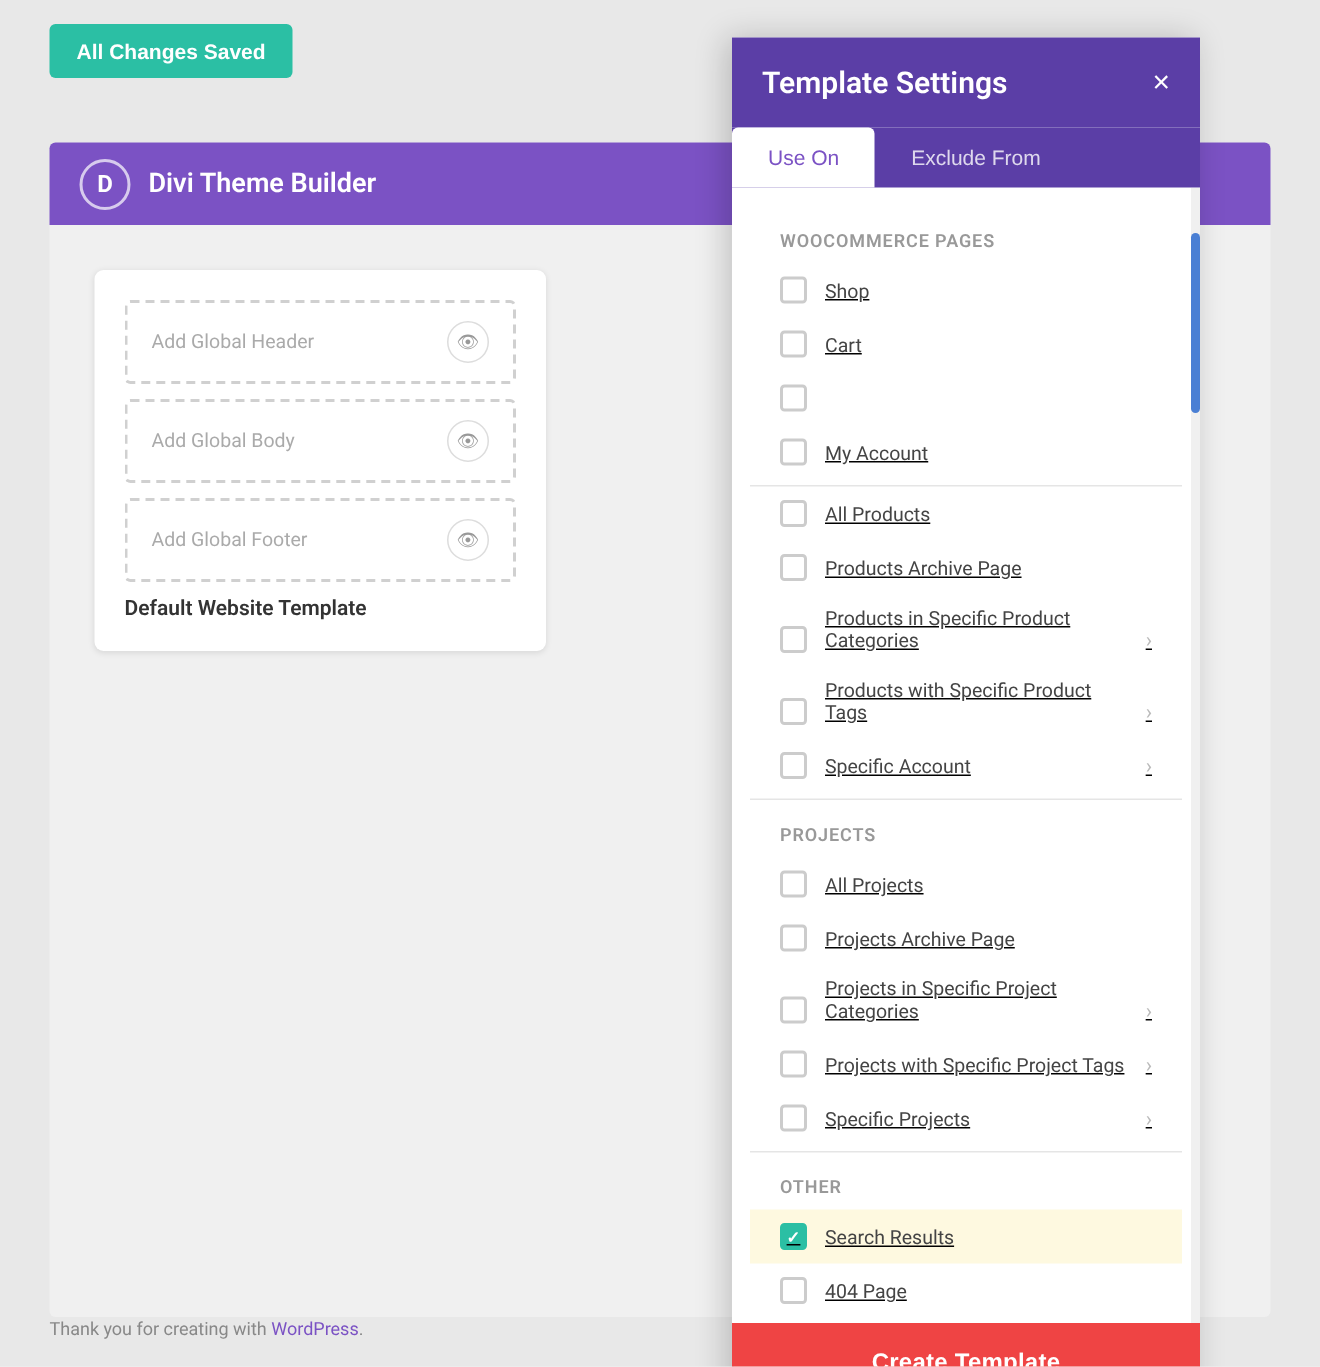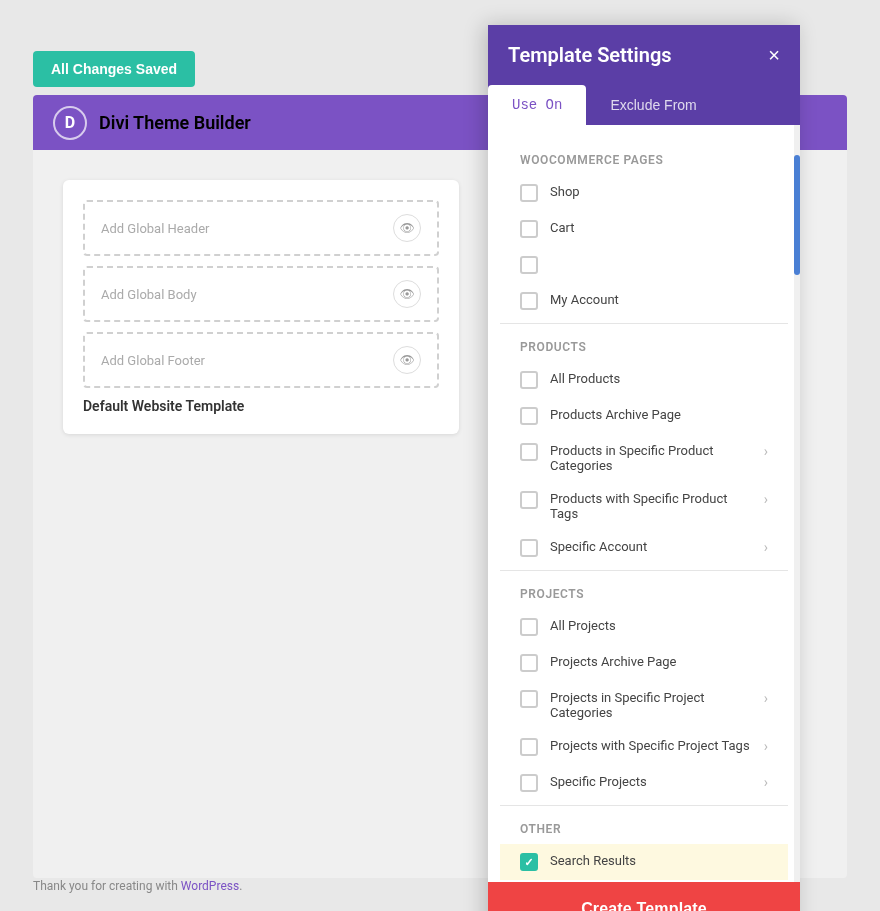--- a/index.html
+++ b/index.html
@@ -18,21 +18,20 @@
       top: 16px;
       left: 33px;
       background-color: #2bbfa4;
       color: white;
       border: none;
       border-radius: 4px;
       padding: 10px 18px;
       font-size: 14px;
       font-weight: 600;
       cursor: pointer;
-      margin-top: 35px;
     }
 
     
     .divi-theme-builder {
       position: absolute;
       top: 95px;
       left: 33px;
       right: 33px;
       bottom: 33px;
       background-color: #f0f0f0;
@@ -56,34 +55,34 @@
       border: 2px solid rgba(255,255,255,0.7);
       display: flex;
       align-items: center;
       justify-content: center;
       color: white;
       font-size: 16px;
       font-weight: bold;
     }
 
     .divi-title {
-      color: #000000;
+      color: #ffffff;
       font-size: 18px;
       font-weight: 600;
     }
 
     .builder-content {
       padding: 30px;
     }
 
     .template-card {
       background: white;
       border-radius: 6px;
       padding: 20px;
-      width: 396px;
+      width: 301px;
       box-shadow: 0 1px 4px rgba(0,0,0,0.1);
     }
 
     .template-row {
       border: 2px dashed #d0d0d0;
       border-radius: 4px;
       padding: 12px 16px;
       display: flex;
       align-items: center;
       justify-content: space-between;
@@ -175,21 +174,20 @@
       font-weight: 500;
       cursor: pointer;
       border: none;
       background: none;
     }
 
     .modal-tab.active {
       color: #7b52c4;
       background: white;
       border-radius: 4px 4px 0 0;
-      font-family: Liberation Mono, monospace;
     }
 
     .modal-tab.inactive {
       color: rgba(255,255,255,0.8);
       background: transparent;
     }
 
     .modal-body {
       flex: 1;
       overflow-y: auto;
@@ -200,24 +198,25 @@
       font-size: 12px;
       color: #999;
       font-weight: 600;
       text-transform: uppercase;
       letter-spacing: 0.05em;
       padding: 16px 20px 8px;
     }
 
     .option-row {
       display: flex;
-      align-items: flex-start;
+      align-items: flex-end;
       padding: 9px 20px;
       gap: 12px;
       position: relative;
+      text-decoration: underline;
     }
 
     .option-row.highlighted {
       background-color: #fef9e0;
     }
 
     .checkbox {
       width: 18px;
       height: 18px;
       border: 2px solid #ccc;
@@ -348,21 +347,20 @@
     <div class="option-row">
       <div class="checkbox"></div>
     </div>
     <div class="option-row">
       <div class="checkbox"></div>
       <span class="option-label">My Account</span>
     </div>
 
     <div class="section-divider"></div>
 
-    <div class="section-label">Products</div>
     <div class="option-row">
       <div class="checkbox"></div>
       <span class="option-label">All Products</span>
     </div>
     <div class="option-row">
       <div class="checkbox"></div>
       <span class="option-label">Products Archive Page</span>
     </div>
     <div class="option-row">
       <div class="checkbox"></div>

